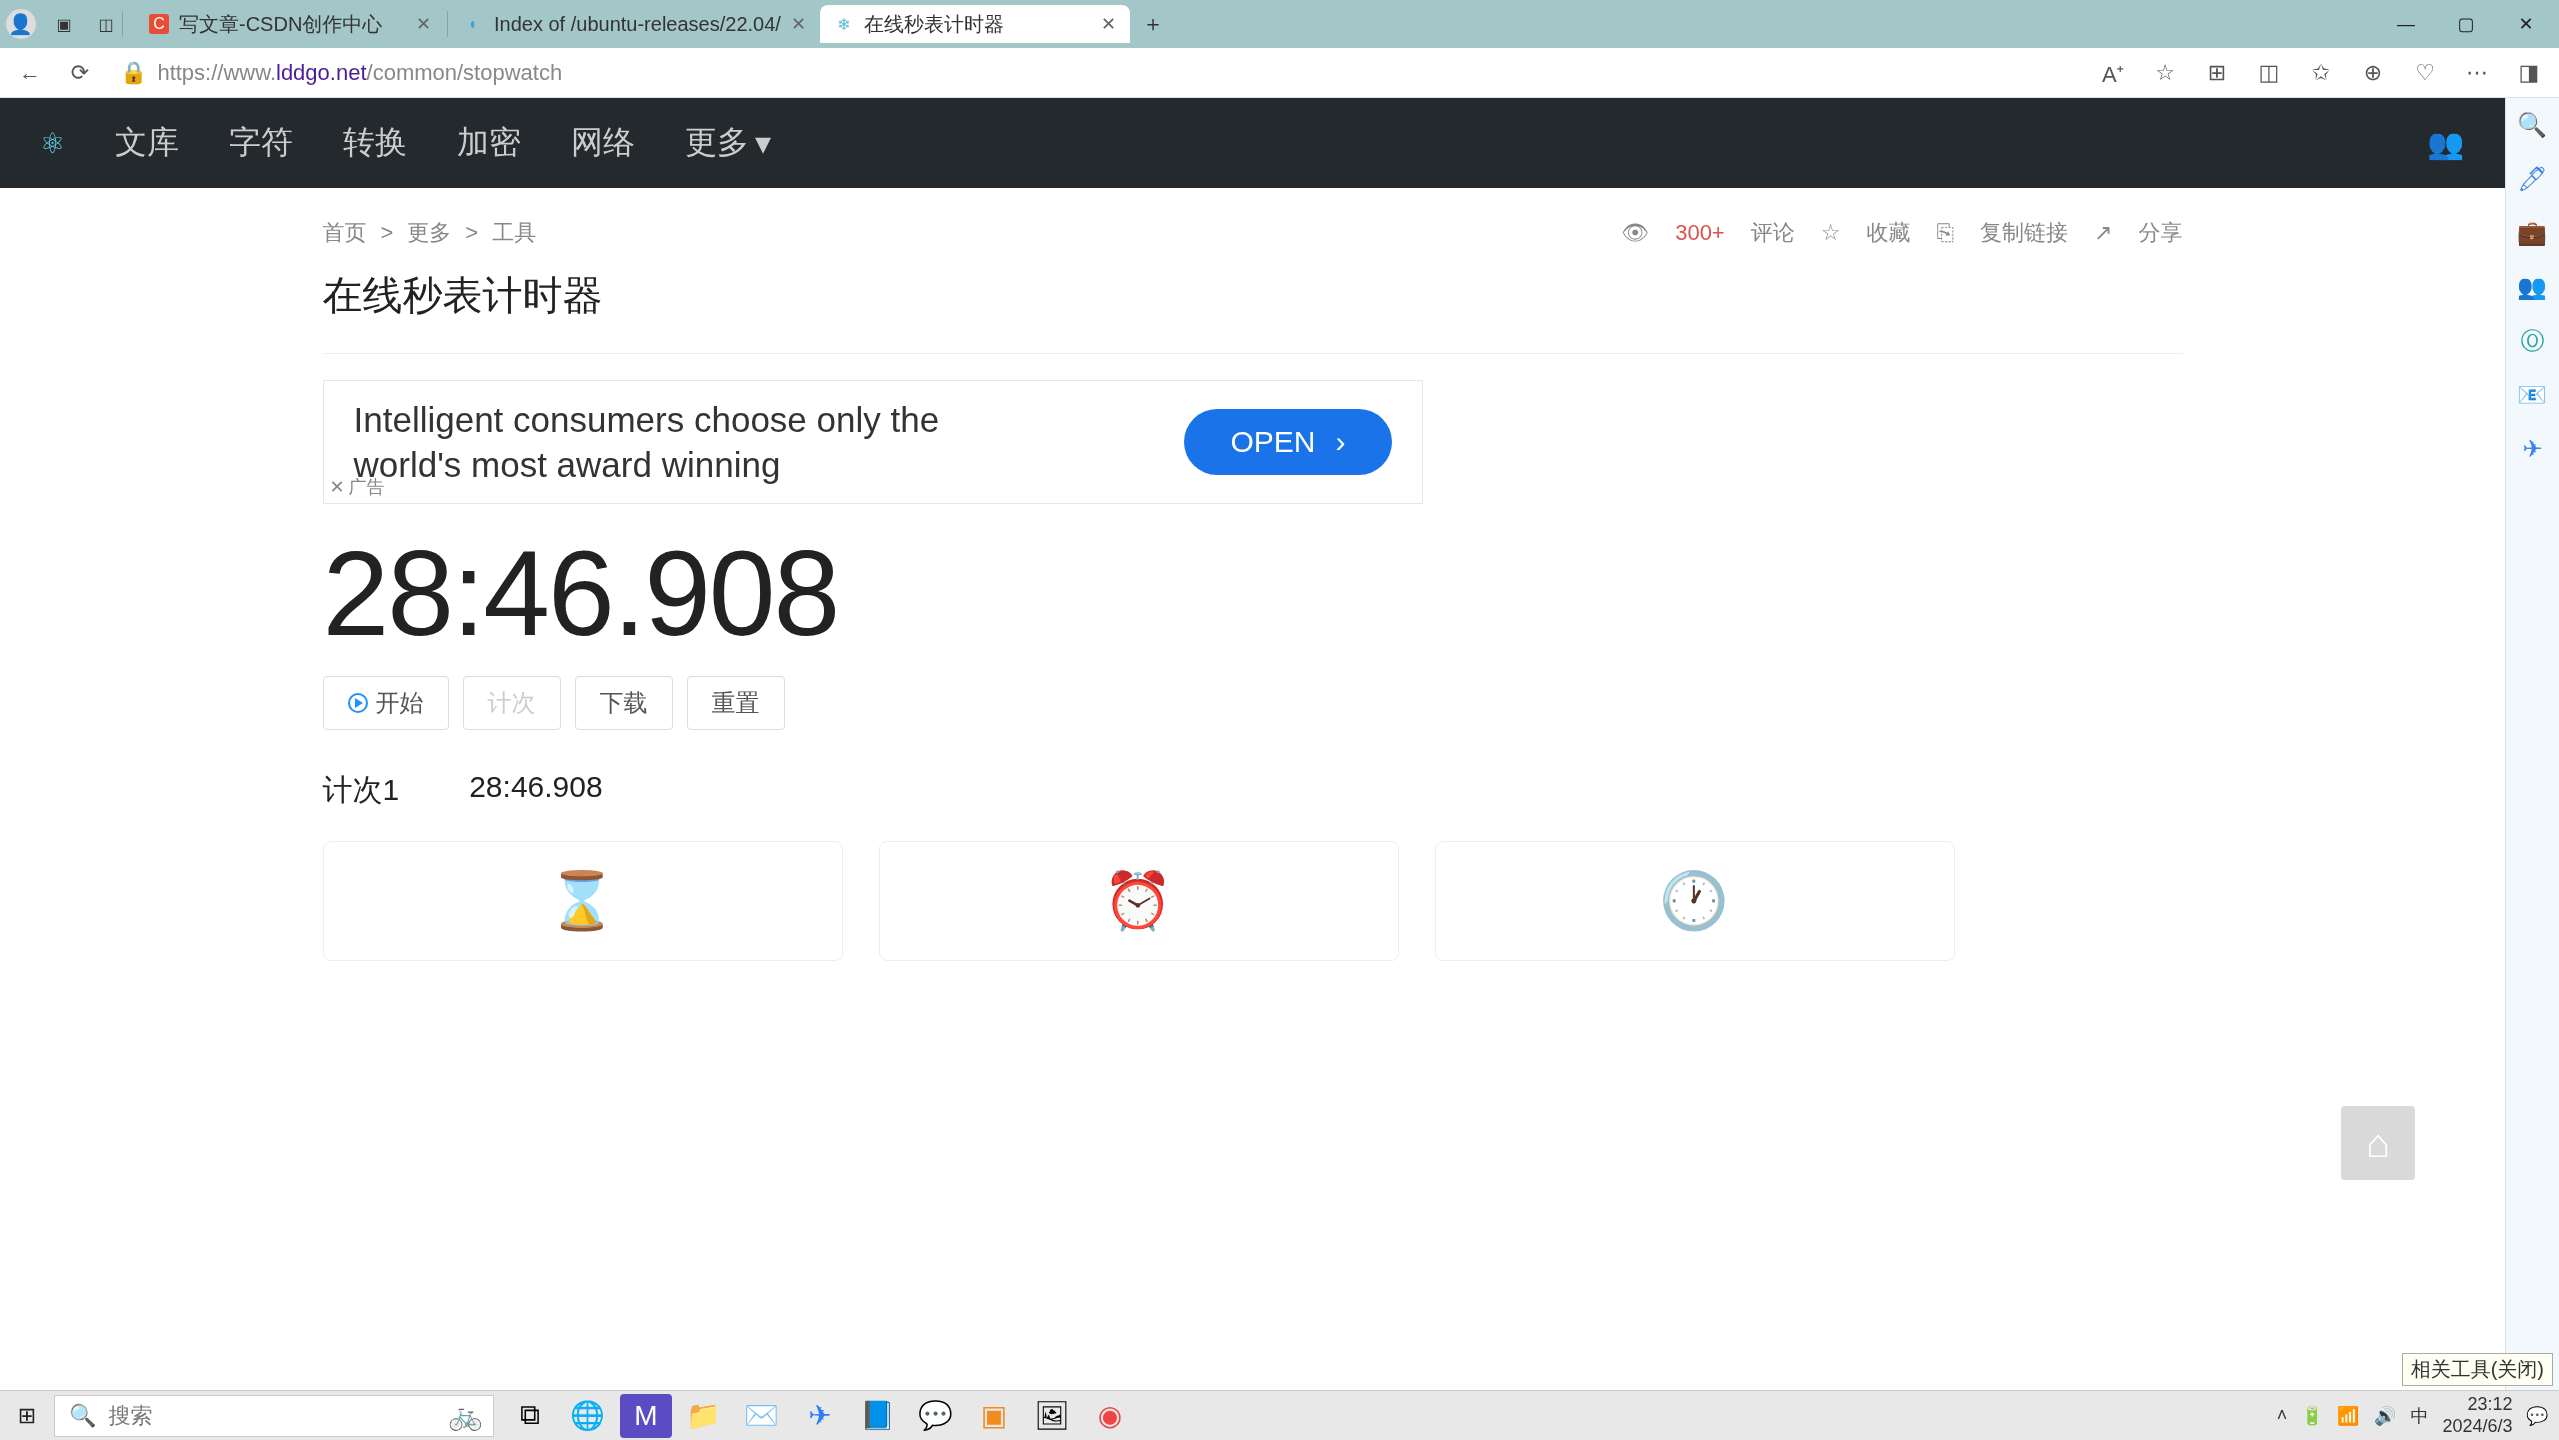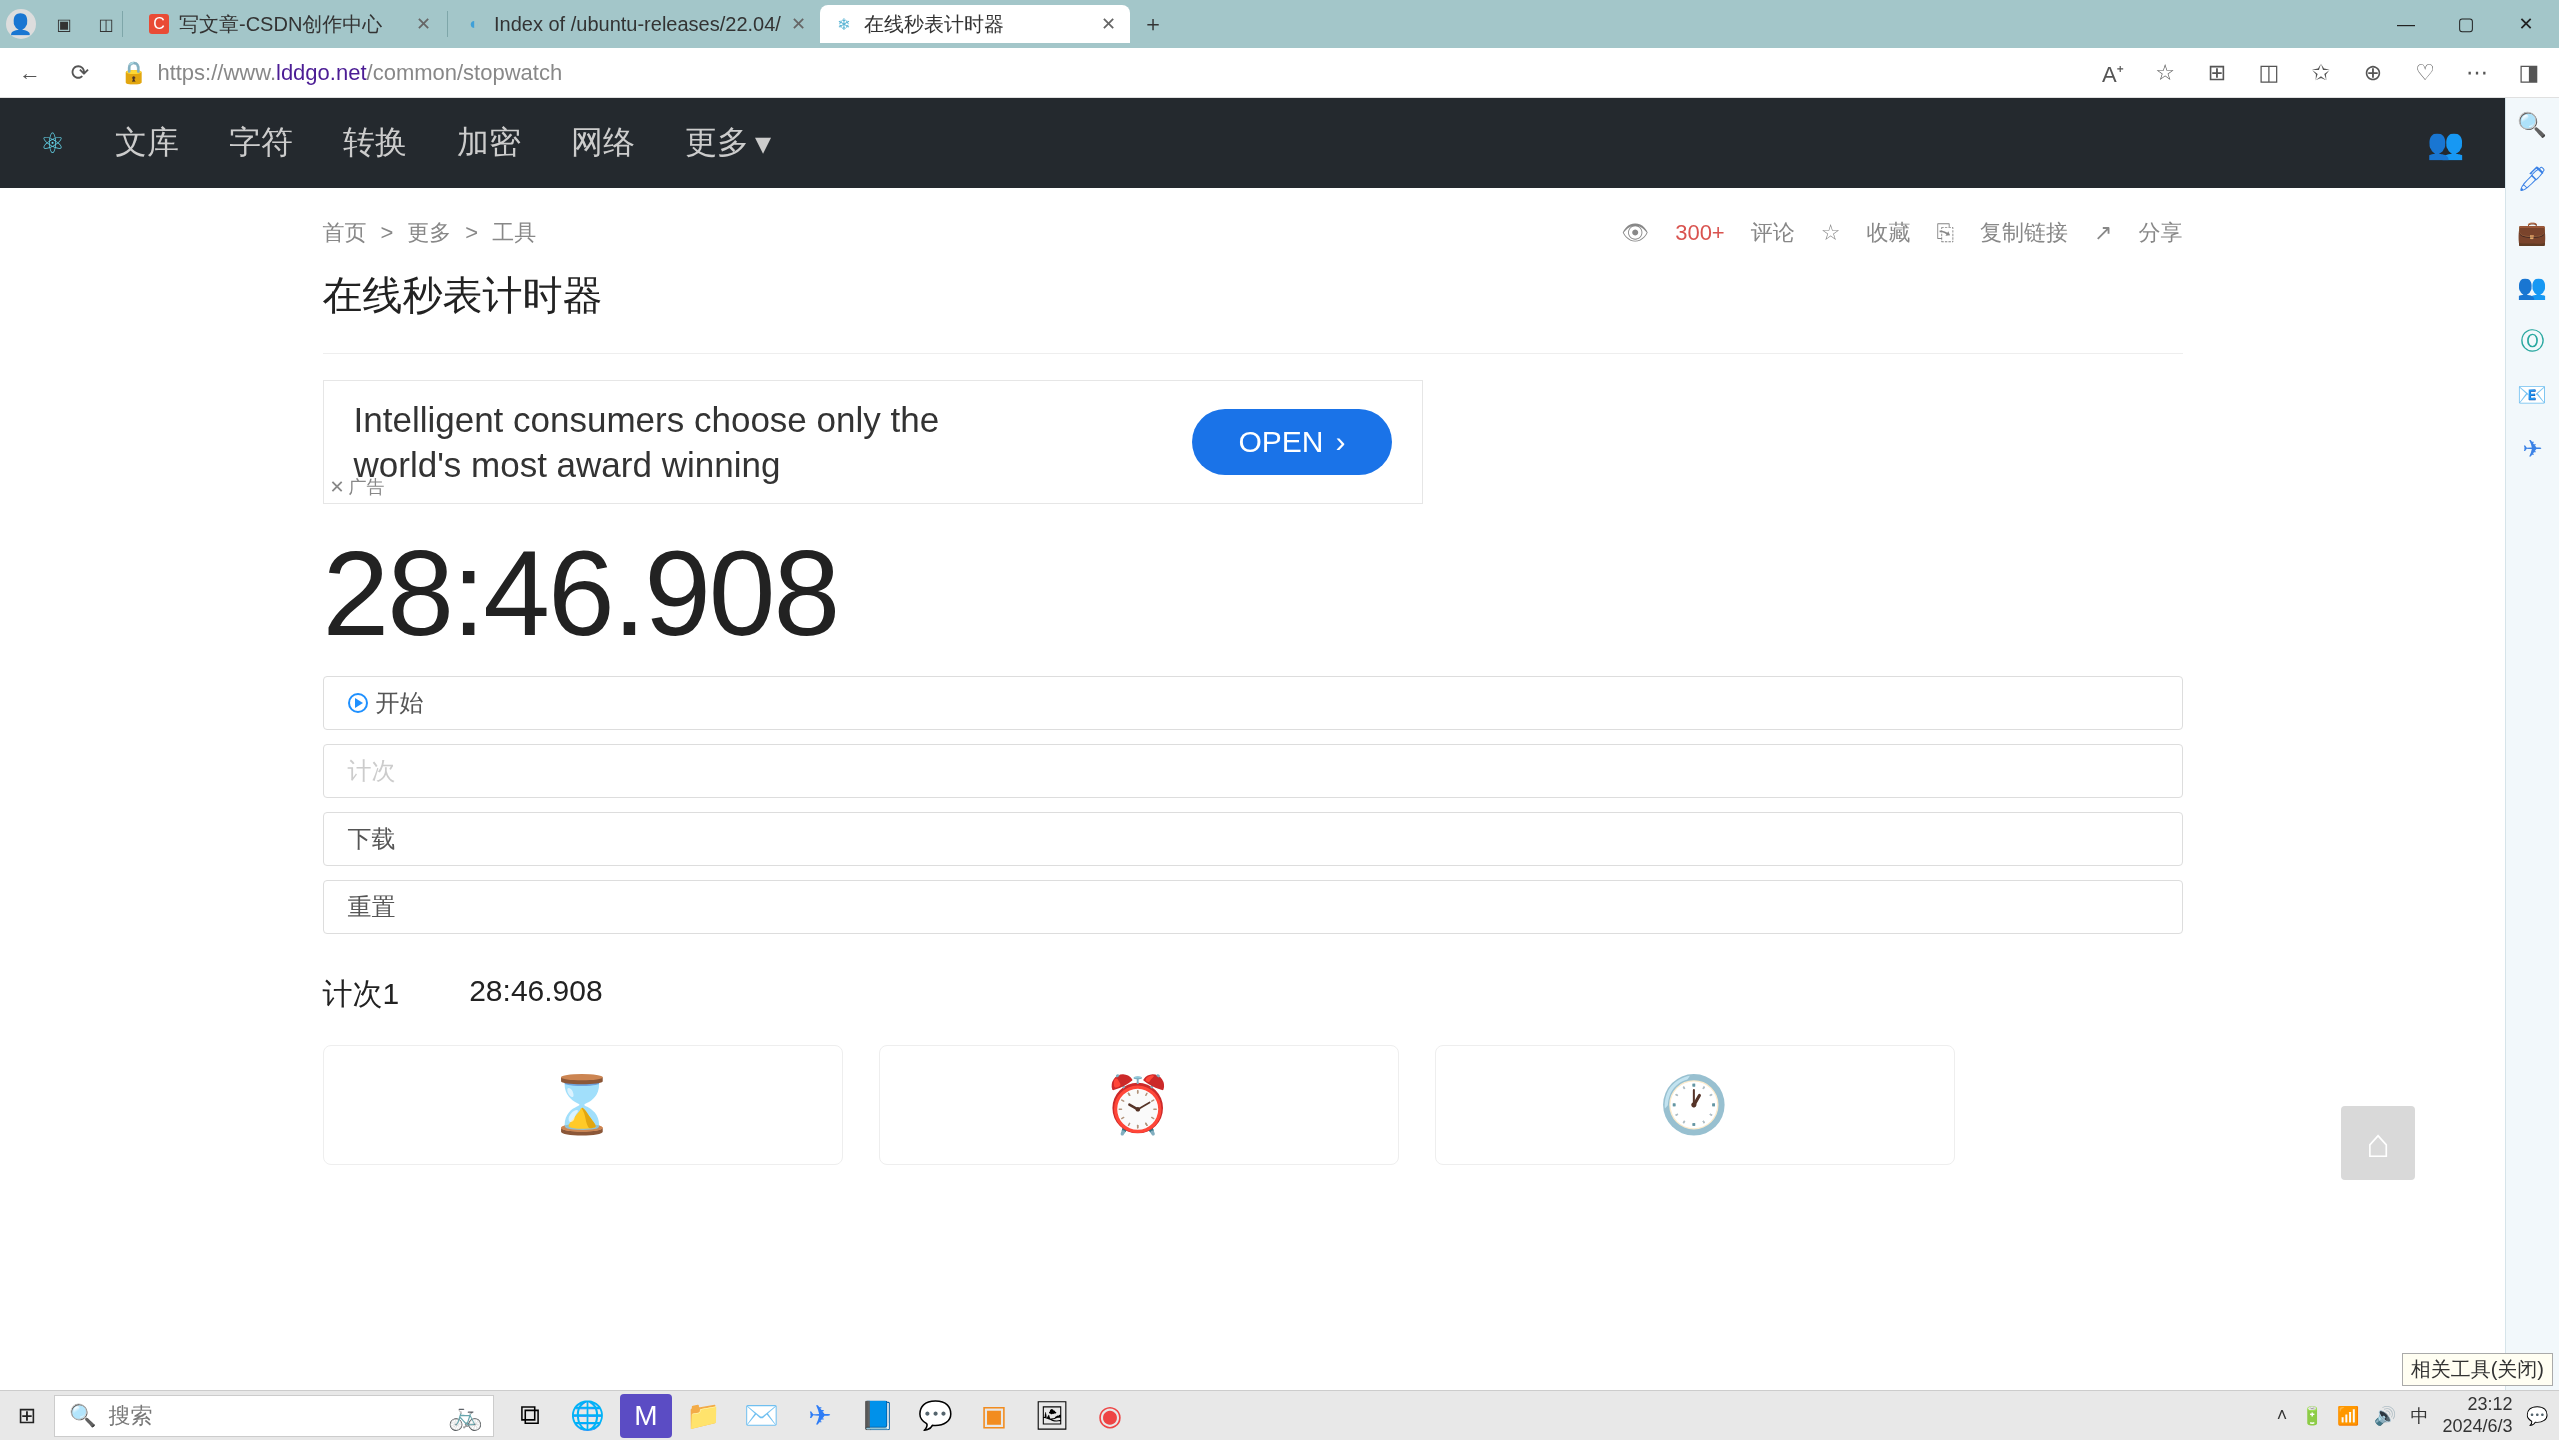--- a/index.html
+++ b/index.html
@@ -50,26 +50,26 @@
 .bc-actions .eye { color: #888; }
 .bc-actions .cnt { color: #d9534f; }
 
 h1.title { font-size: 40px; font-weight: 500; margin-top: 20px; color: #222; }
 .tags { margin-top: 18px; display: flex; gap: 20px; font-size: 22px; color: #666; align-items: center; }
 .tags .tag-link { color: #1e90ff; }
 .hr { height: 1px; background: #eee; margin-top: 30px; }
 
 .ad-box { margin-top: 26px; width: 1100px; height: 124px; border: 1px solid #e6e6e6; display: flex; align-items: center; padding: 0 30px; position: relative; }
 .ad-text { font-size: 35px; color: #333; line-height: 1.3; font-family: Arial, sans-serif; }
-.ad-btn { margin-left: auto; background: #1a73e8; color: #fff; padding: 16px 46px; border-radius: 999px; font-size: 30px; display:flex;align-items:center;gap:12px;}
+.ad-btn { margin-left: auto; background: #1a73e8; color: #fff; padding: 16px 46px; border-radius: 999px; font-size: 30px; display:flex;align-items:center;gap:20px;}
 .ad-close { position: absolute; left: 6px; bottom: 4px; font-size: 18px; color: #888; display:flex;align-items:center;gap:4px;}
 
 .big-time { font-size: 120px; font-weight: 400; color: #222; margin-top: 20px; letter-spacing: -2px; }
 
-.btn-row { margin-top: 14px; display: flex; gap: 14px; flex-direction: column; }
+.btn-row { margin-top: 14px; display: flex; gap: 14px; }
 .sw-btn { border: 1px solid #ddd; background: #fff; padding: 10px 24px; font-size: 24px; color: #555; border-radius: 4px; display:flex;align-items:center;gap:8px;}
 .sw-btn.disabled { color: #ccc; }
 .sw-btn .play { width: 20px; height: 20px; border: 2px solid #1e90ff; border-radius: 50%; display:flex;align-items:center;justify-content:center;}
 .sw-btn .play::after { content:''; border-left: 8px solid #1e90ff; border-top: 5px solid transparent; border-bottom: 5px solid transparent; margin-left:2px;}
 
 .lap-row { margin-top: 40px; display: flex; gap: 70px; font-size: 30px; color: #222; }
 
 .related-h { margin-top: 340px; font-size: 32px; color: #222; }
 .card-row { margin-top: 30px; display: flex; gap: 36px; }
 .card { width: 520px; height: 120px; border: 1px solid #eee; border-radius: 8px; display:flex;align-items:center;justify-content:center;font-size:56px;color:#333;}

